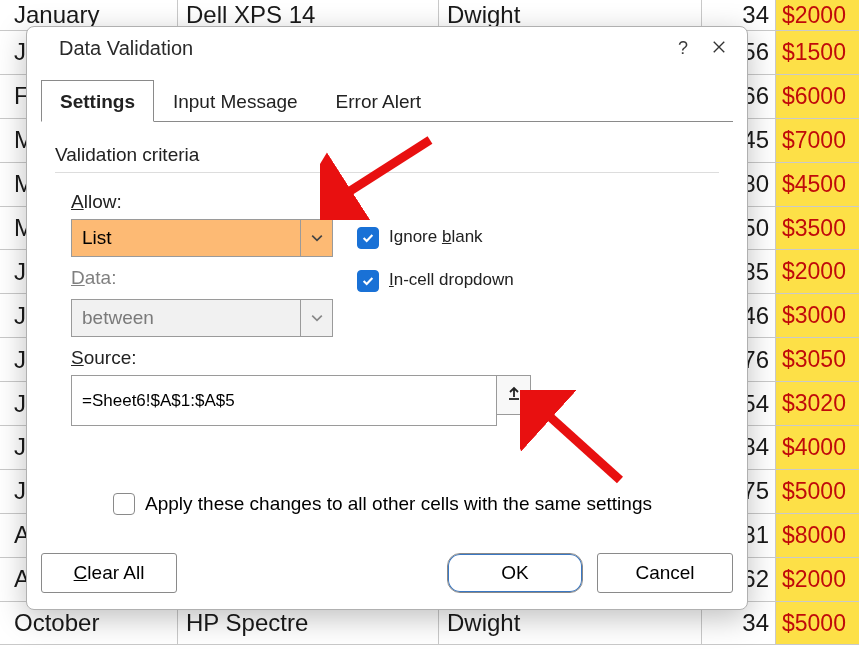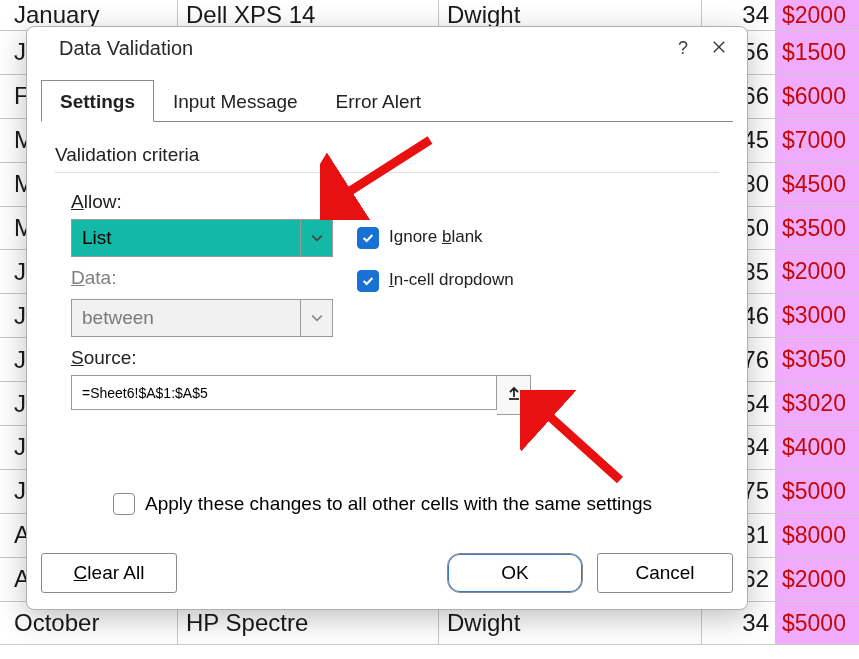--- a/index.html
+++ b/index.html
@@ -8,21 +8,21 @@
 
   
   .sheet { position: absolute; inset: 0; }
   .row { display: flex; border-bottom: 1px solid #c9c9c9; height: 43.9px; align-items: center; }
   .row.top { height: 31px; }
   .cell { border-right: 1px solid #c9c9c9; height: 100%; display: flex; align-items: center; padding: 0 8px; font-size: 24px; color: #1a1a1a; overflow: hidden; white-space: nowrap; }
   .c-month { width: 178px; padding-left: 14px; }
   .c-prod  { width: 261px; }
   .c-name  { width: 263px; }
   .c-num   { width: 74px; justify-content: flex-end; padding-right: 6px; }
-  .c-amt   { width: 83px; justify-content: flex-start; padding-left: 6px; background: #f0abfc; color: #c00a0a; font-size: 23px; border-right: none; }
+  .c-amt   { width: 83px; justify-content: flex-start; padding-left: 6px; background: #fde047; color: #c00a0a; font-size: 23px; border-right: none; }
 
   
   .dialog {
     position: absolute; left: 26px; top: 26px; width: 722px; height: 584px;
     background: #fff; border: 1px solid #b0b0b0; border-radius: 8px;
     box-shadow: 0 8px 30px rgba(0,0,0,0.25);
     display: flex; flex-direction: column;
   }
   .titlebar { height: 42px; display: flex; align-items: center; padding: 0 10px 0 32px; font-size: 20px; color: #2a2a2a; }
   .titlebar .spacer { flex: 1; }
@@ -32,34 +32,34 @@
   .tab { padding: 10px 18px 8px 18px; font-size:19px; color:#222; border:1px solid transparent; position:relative; top:1px; background:transparent; }
   .tab.active { border:1px solid #8a8a8a; border-bottom:1px solid #fff; background:#fff;font-weight:bold; }
   .tab-underline { height:1px; background:#8a8a8a; margin:0 14px; }
 
   .content { padding: 14px 28px 0 28px; flex:1; }
   .section-title { font-size:19px; color:#222; margin: 8px 0 12px 0; }
   .field-label { font-size:19px; color:#222; margin-bottom:6px; }
   .u { text-decoration: underline; }
 
   .row2 { display:flex; align-items:center; gap:24px; margin-bottom:10px; }
-  .combo { position:relative; width:262px; height:38px; border:1px solid #9a9a9a; display:flex; align-items:center; background:#14b8a6; }
+  .combo { position:relative; width:262px; height:38px; border:1px solid #9a9a9a; display:flex; align-items:center; background:#fdba74; }
   .combo.disabled { background:#f1f1f1; color:#7a7a7a; }
   .combo .val { flex:1; padding:0 10px; font-size:19px; }
   .combo .chev { width:32px; height:100%; border-left:1px solid #9a9a9a; display:flex; align-items:center; justify-content:center; }
   .chev svg { width:12px; height:12px; }
 
   .chk { display:flex; align-items:flex-start; gap:10px; font-size:17px; color:#222; }
   .chkbox { width:22px; height:22px; border-radius:4px; border:1px solid #8a8a8a; display:flex; align-items:center; justify-content:center; }
   .chkbox.checked { background:#1971d6; border-color:#1971d6; }
   .chkbox.checked svg { stroke:#fff; }
   .chkbox svg { width:14px; height:14px; }
 
   .src-row { display:flex; width:460px; margin-top:4px; }
-  .src-input { flex:1; height:35px; border:1px solid #9a9a9a; padding:0 10px; font-size:14px; }
+  .src-input { flex:1; height:51px; border:1px solid #9a9a9a; padding:0 10px; font-size:17px; }
   .src-btn { width:34px; height:40px; border:1px solid #9a9a9a; border-left:none; display:flex; align-items:center; justify-content:center; background:#f8f8f8; }
 
   .apply-row { position:absolute; left:54px; bottom:94px; display:flex; align-items:center; gap:10px; font-size:19px;margin-left:32px; }
 
   .footer { display:flex; padding: 0 14px 16px 14px; gap:14px; align-items:center; }
   .footer .fspacer { flex:1; }
   .btn { height:40px; padding:0 22px; min-width:136px; border:1px solid #8a8a8a; background:#fff; font-size:19px; display:flex; align-items:center; justify-content:center; border-radius:3px; }
   .btn.default { box-shadow: inset 0 0 0 1px #3a78c3; border-radius: 13px; }
 
   

